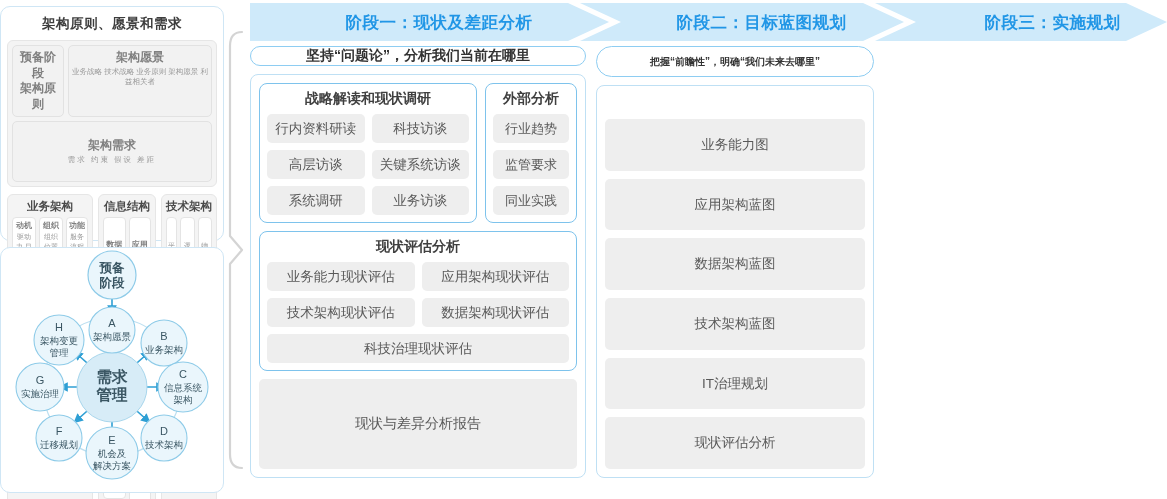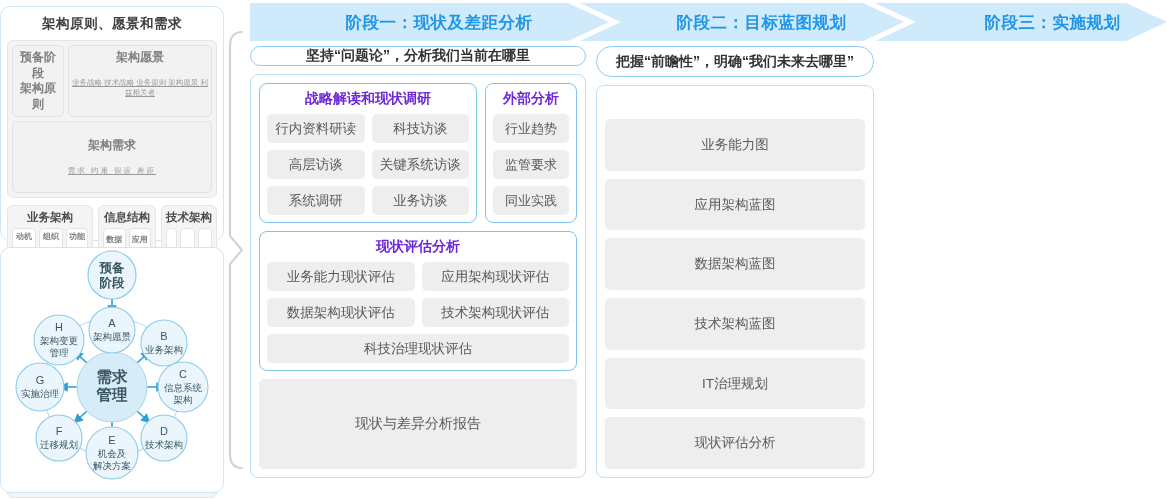--- a/index.html
+++ b/index.html
@@ -31,37 +31,37 @@
   }
   .gbox {
     background: #f2f2f2; border: 1px solid #e2e2e2; border-radius: 5px;
     color: #8a8a8a; text-align: center;
   }
   .gbox-outer { background: #f4f4f4; border: 1px solid #e6e6e6; border-radius: 6px; padding: 4px; }
   .r1 { display: flex; gap: 4px; }
   .r1 .prep { width: 52px; padding: 4px 2px; font-size: 8.5px; line-height: 1.35; font-weight: bold; color: #8d8d8d; }
   .r1 .vision { flex: 1; padding: 4px 2px; }
   .bx-head { font-size: 12px; font-weight: bold; color: #7f7f7f; line-height: 1.3; }
-  .bx-sub  { font-size: 7.5px; color: #9a9a9a; line-height: 1.35; margin-top: 12px; text-decoration: underline; }
+  .bx-sub  { font-size: 7.5px; color: #9a9a9a; line-height: 1.35; margin-top: 1px; }
   .req { padding: 16px 2px; margin-top: 4px; }
   .req .bx-sub { letter-spacing: 2px; }
 
   .arch-cols { display: flex; gap: 5px; margin-top: 3px; }
   .arch-col { background: #f4f4f4; border: 1px solid #e6e6e6; border-radius: 6px; padding: 4px; }
   .arch-col.biz { width: 86px; }
   .arch-col.info { flex: 1; }
   .arch-col.tech { width: 56px; }
   .col-title { font-size: 11.5px; font-weight: bold; color: #4a4a4a; text-align: center; margin-bottom: 3px; }
   .sub-stack { display: flex; flex-direction: row; gap: 3px; }
   .sub-cols { display: flex; gap: 3px; }
   .sub-cols > div { flex: 1; display: flex; flex-direction: column; gap: 3px; }
   .mini { background: #fff; border: 1px solid #e4e4e4; border-radius: 4px; padding: 3px 1px; text-align: center; }
   .mini .bx-head { font-size: 8px; }
   .mini .bx-sub { font-size: 7px; }
-  .mini.one { padding: 6px 1px; }
+  .mini.one { padding: 22px 1px; }
 
   .impl-row { display: flex; gap: 5px; margin-top: 4px; background:#f4f4f4; border:1px solid #e6e6e6; border-radius:6px; padding:4px; align-items: stretch; }
   .impl-lab { width: 34px; display: flex; align-items: center; justify-content: center;
               font-size: 11px; font-weight: bold; color: #4a4a4a; line-height: 1.2; text-align: center; }
   .impl-row .mini { flex: 1; }
 
   
   .circle-card {
     border: 1px solid #cfe6f5; border-radius: 10px; background: #fff;
     flex: 1; position: relative; overflow: hidden;
@@ -88,31 +88,31 @@
   .col { display: flex; flex-direction: column; gap: 8px; }
   .col1 { width: 336px; }
   .col2 { width: 278px; }
   .col3 { width: 283px; }
 
   .subtitle {
     border: 1px solid #8ecdf2; border-radius: 18px; background: #fff;
     height: 31px; display: flex; align-items: center; justify-content: center;
     font-size: 14px; font-weight: bold; color: #333; white-space: nowrap;
   }
-  .col2 .subtitle, .col3 .subtitle { font-size: 14px; }
+  .col2 .subtitle, .col3 .subtitle { font-size: 10px; }
 
   .panel {
     border: 1px solid #bfe0f4; border-radius: 8px; background: #fff;
     flex: 1; padding: 8px; display: flex; flex-direction: column; gap: 8px;
   }
 
   .sec {
     border: 1px solid #7ec3ec; border-radius: 8px; background: #fff; padding: 6px 7px 7px;
   }
-  .sec-title { font-size: 14px; font-weight: bold; color: #6d28d9; text-align: center; margin-bottom: 6px; }
+  .sec-title { font-size: 14px; font-weight: bold; color: #404040; text-align: center; margin-bottom: 6px; }
 
   .chip {
     background: #eeeeee; border-radius: 5px; color: #595959;
     display: flex; align-items: center; justify-content: center;
     font-size: 13.5px; text-align: center;
   }
 
   .row2 { display: flex; gap: 7px; }
   .row2 > .chip { flex: 1; }
 
@@ -366,22 +366,22 @@
         </div>
 
         <div class="sec">
           <div class="sec-title">现状评估分析</div>
           <div class="grid-rows">
             <div class="row2">
               <div class="chip">业务能力现状评估</div>
               <div class="chip">应用架构现状评估</div>
             </div>
             <div class="row2">
+              <div class="chip">技术架构现状评估</div>
               <div class="chip">数据架构现状评估</div>
-              <div class="chip">技术架构现状评估</div>
             </div>
             <div class="chip">科技治理现状评估</div>
           </div>
         </div>
 
         <div class="chip report-chip">现状与差异分析报告</div>
       </div>
     </div>
 
     <div class="col col2">

